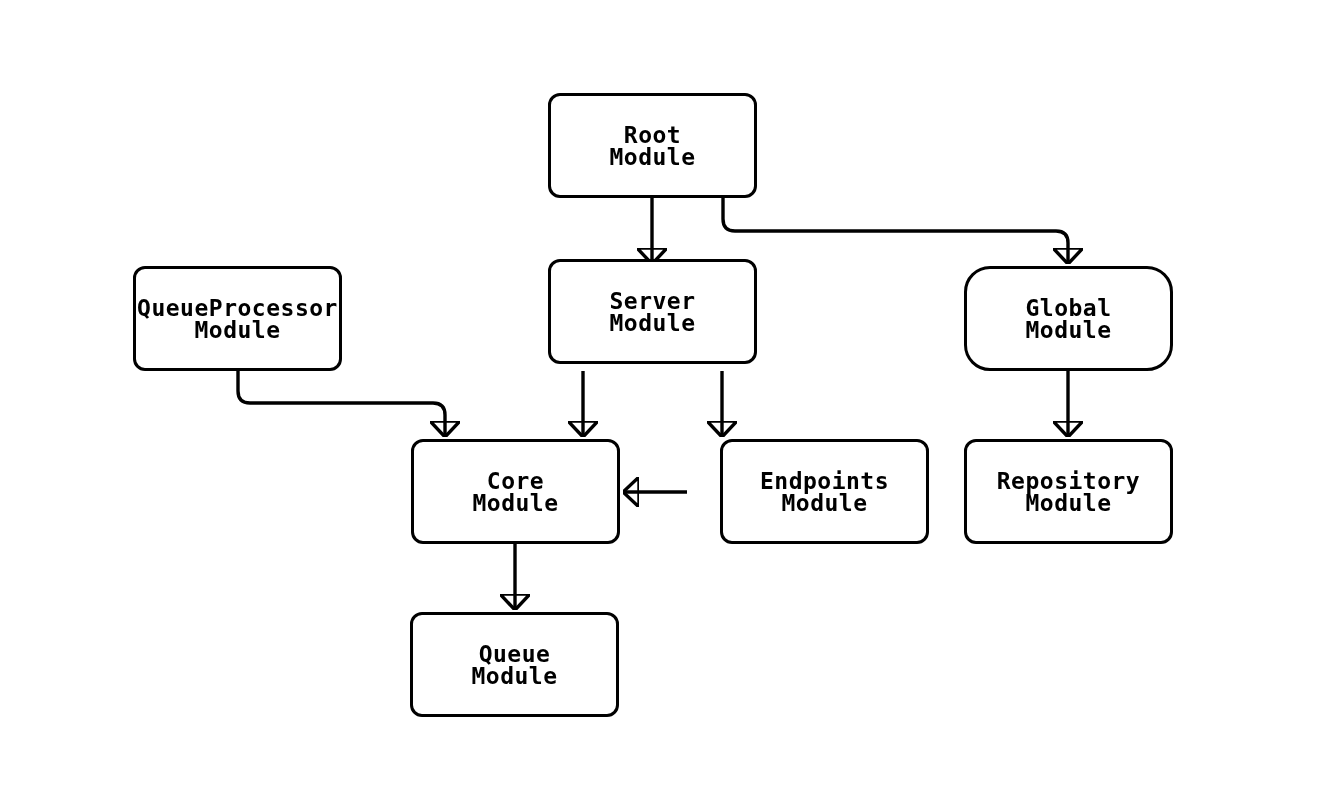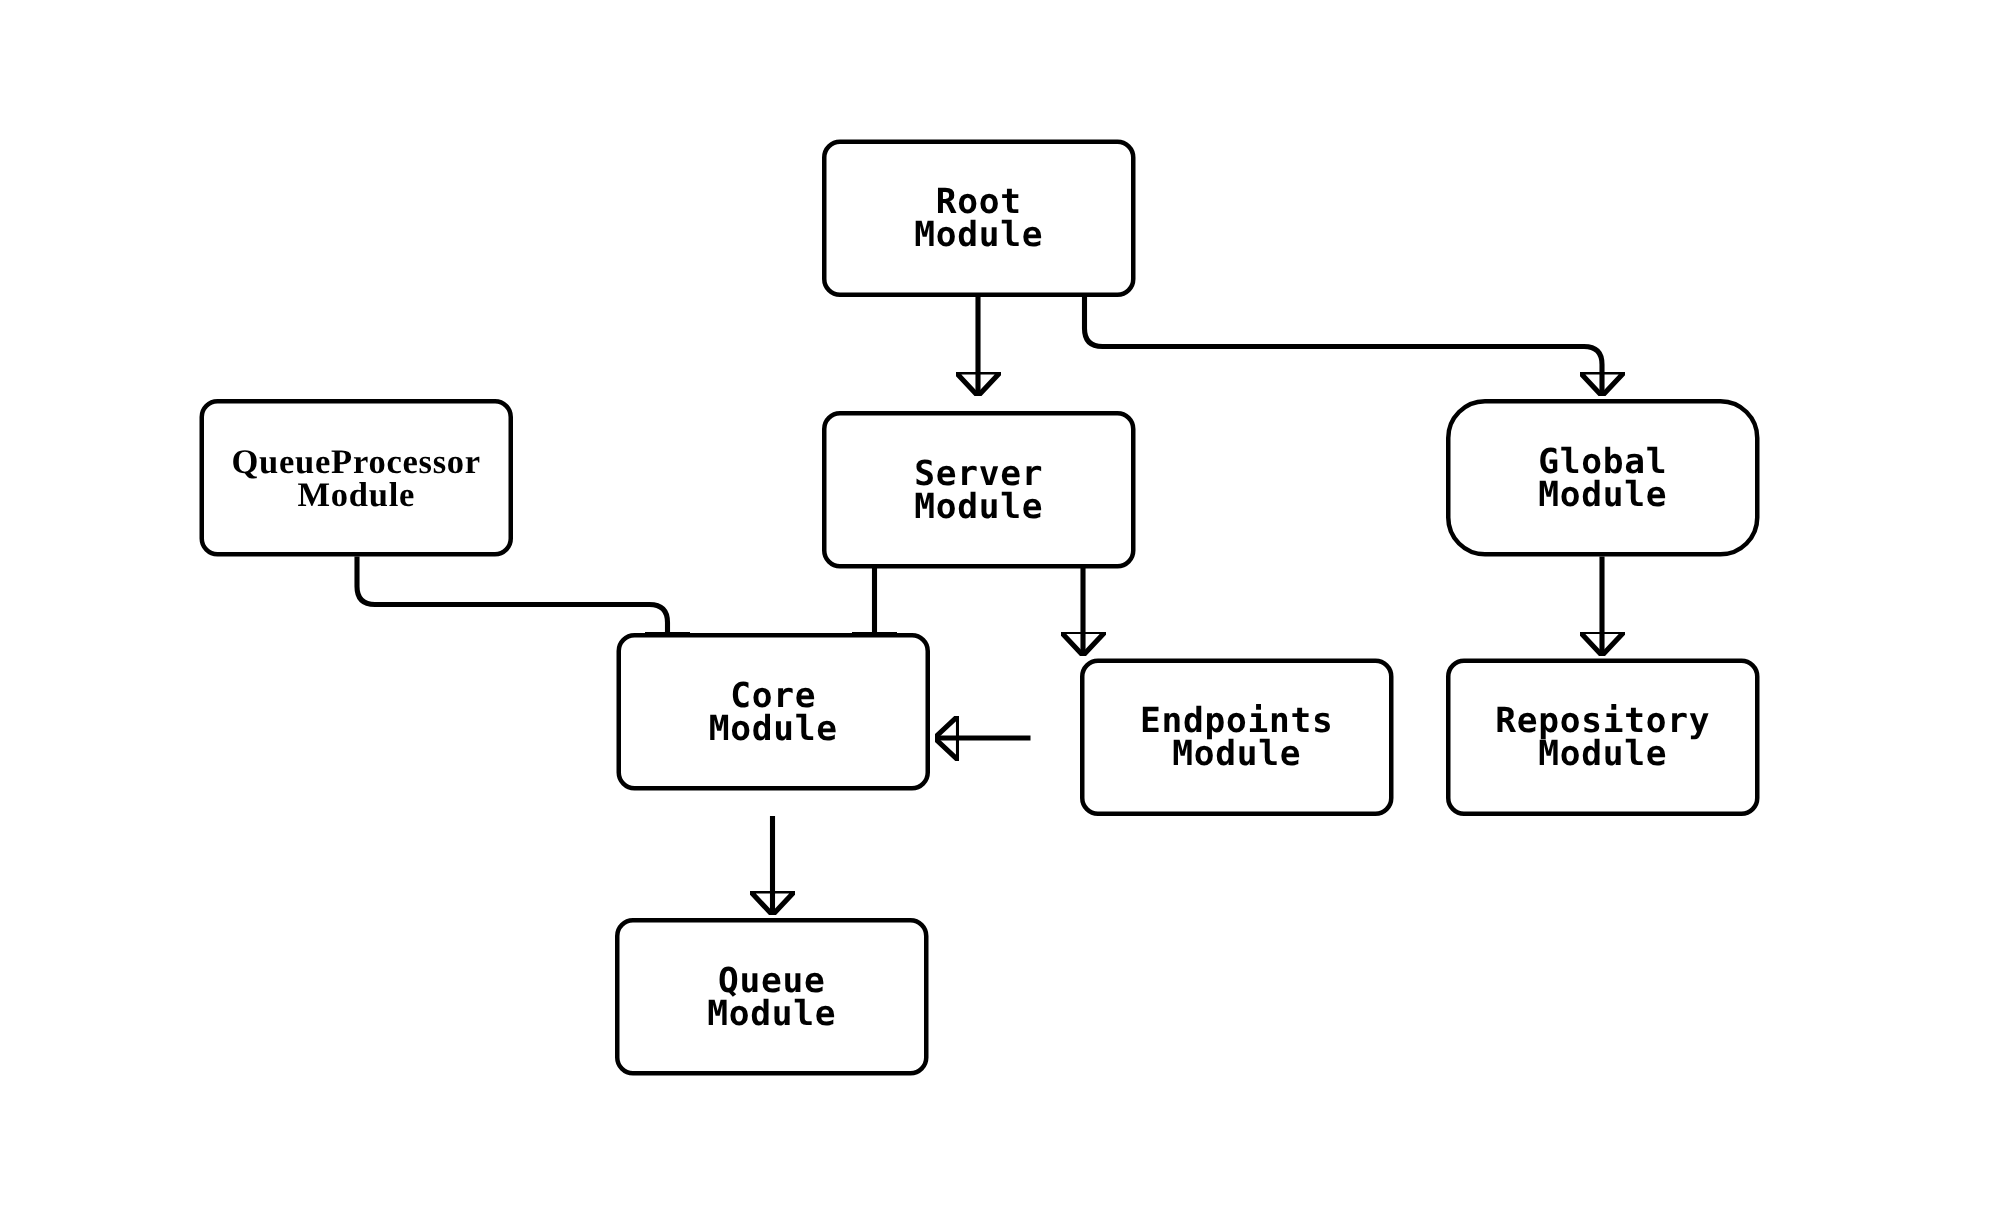--- a/index.html
+++ b/index.html
@@ -45,24 +45,24 @@
     font-weight: 700;
     line-height: 22px;
     letter-spacing: 0.5px;
   }
   .node span {
     display: block;
     white-space: nowrap;
   }
   
   .pos-root         { left: 548px; top:  93px; }
-  .pos-queueproc    { left: 133px; top: 266px; font-family: Liberation Serif, serif; }
-  .pos-server       { left: 548px; top: 274px; }
+  .pos-queueproc    { left: 133px; top: 266px; }
+  .pos-server       { left: 548px; top: 259px; }
   .pos-global       { left: 964px; top: 266px; border-radius: 26px; }
-  .pos-core         { left: 411px; top: 422px; }
+  .pos-core         { left: 411px; top: 439px; }
   .pos-endpoints    { left: 720px; top: 439px; }
   .pos-repository   { left: 964px; top: 439px; }
   .pos-queue        { left: 410px; top: 612px; }
 </style>
 </head>
 <body>
 
 <div class="canvas">
 
   <svg class="edges-layer" viewBox="0 0 1337 809">

